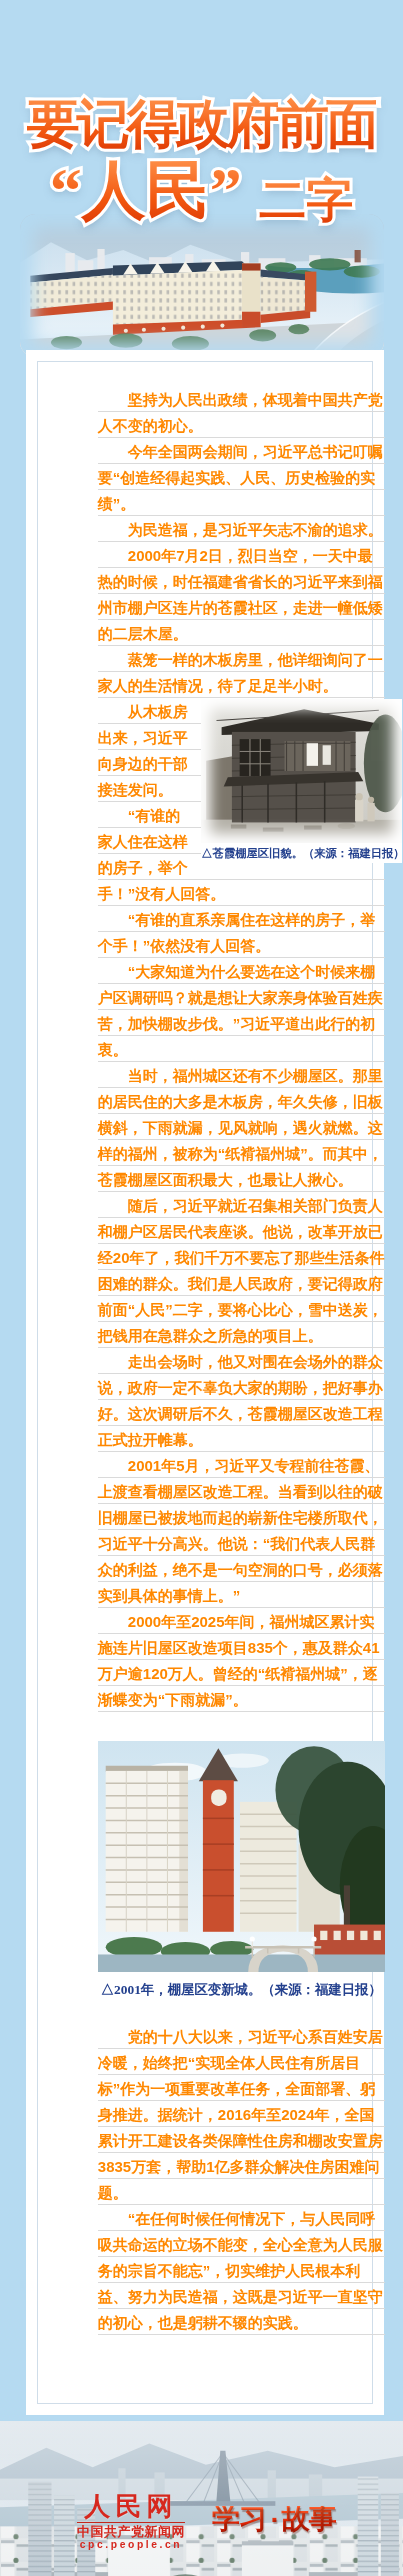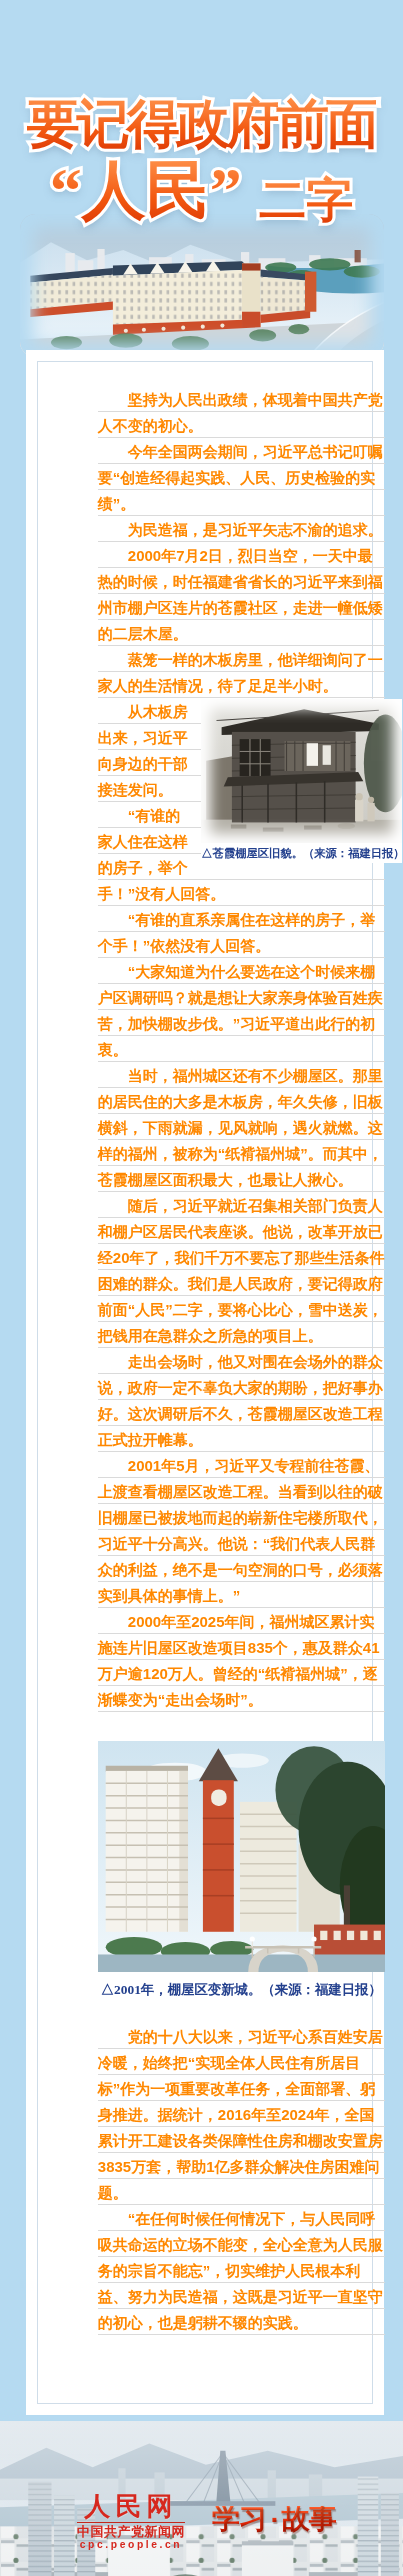--- a/index.html
+++ b/index.html
@@ -244,21 +244,21 @@
           <div>
 
           <p>从木板房出来，习近平向身边的干部接连发问。</p>
               <p>“有谁的家人住在这样的房子，举个手！”没有人回答。</p>
               <p>“有谁的直系亲属住在这样的房子，举个手！”依然没有人回答。</p>
               <p>“大家知道为什么要选在这个时候来棚户区调研吗？就是想让大家亲身体验百姓疾苦，加快棚改步伐。”习近平道出此行的初衷。</p>
               <p>当时，福州城区还有不少棚屋区。那里的居民住的大多是木板房，年久失修，旧板横斜，下雨就漏，见风就响，遇火就燃。这样的福州，被称为“纸褙福州城”。而其中，苍霞棚屋区面积最大，也最让人揪心。</p>
               <p>随后，习近平就近召集相关部门负责人和棚户区居民代表座谈。他说，改革开放已经20年了，我们千万不要忘了那些生活条件困难的群众。我们是人民政府，要记得政府前面“人民”二字，要将心比心，雪中送炭，把钱用在急群众之所急的项目上。</p>
               <p>走出会场时，他又对围在会场外的群众说，政府一定不辜负大家的期盼，把好事办好。这次调研后不久，苍霞棚屋区改造工程正式拉开帷幕。</p>
               <p>2001年5月，习近平又专程前往苍霞、上渡查看棚屋区改造工程。当看到以往的破旧棚屋已被拔地而起的崭新住宅楼所取代，习近平十分高兴。他说：“我们代表人民群众的利益，绝不是一句空洞的口号，必须落实到具体的事情上。”</p>
-              <p>2000年至2025年间，福州城区累计实施连片旧屋区改造项目835个，惠及群众41万户逾120万人。曾经的“纸褙福州城”，逐渐蝶变为“走出会场时”。</p>
+              <p>2000年至2025年间，福州城区累计实施连片旧屋区改造项目835个，惠及群众41万户逾120万人。曾经的“纸褙福州城”，逐渐蝶变为“下雨就漏”。</p>
             </div>
         </div>
 
         <figure class="figure-new" style="margin-left:0;margin-right:0;">
           <div class="new-photo">
             <svg viewBox="0 0 558 448" preserveAspectRatio="none">
               <defs>
                 <linearGradient id="nts" x1="0" y1="0" x2="0" y2="1">
                   <stop offset="0" stop-color="#cfe4f0"></stop>
                     <stop offset="1" stop-color="#f0f7fb"></stop>

